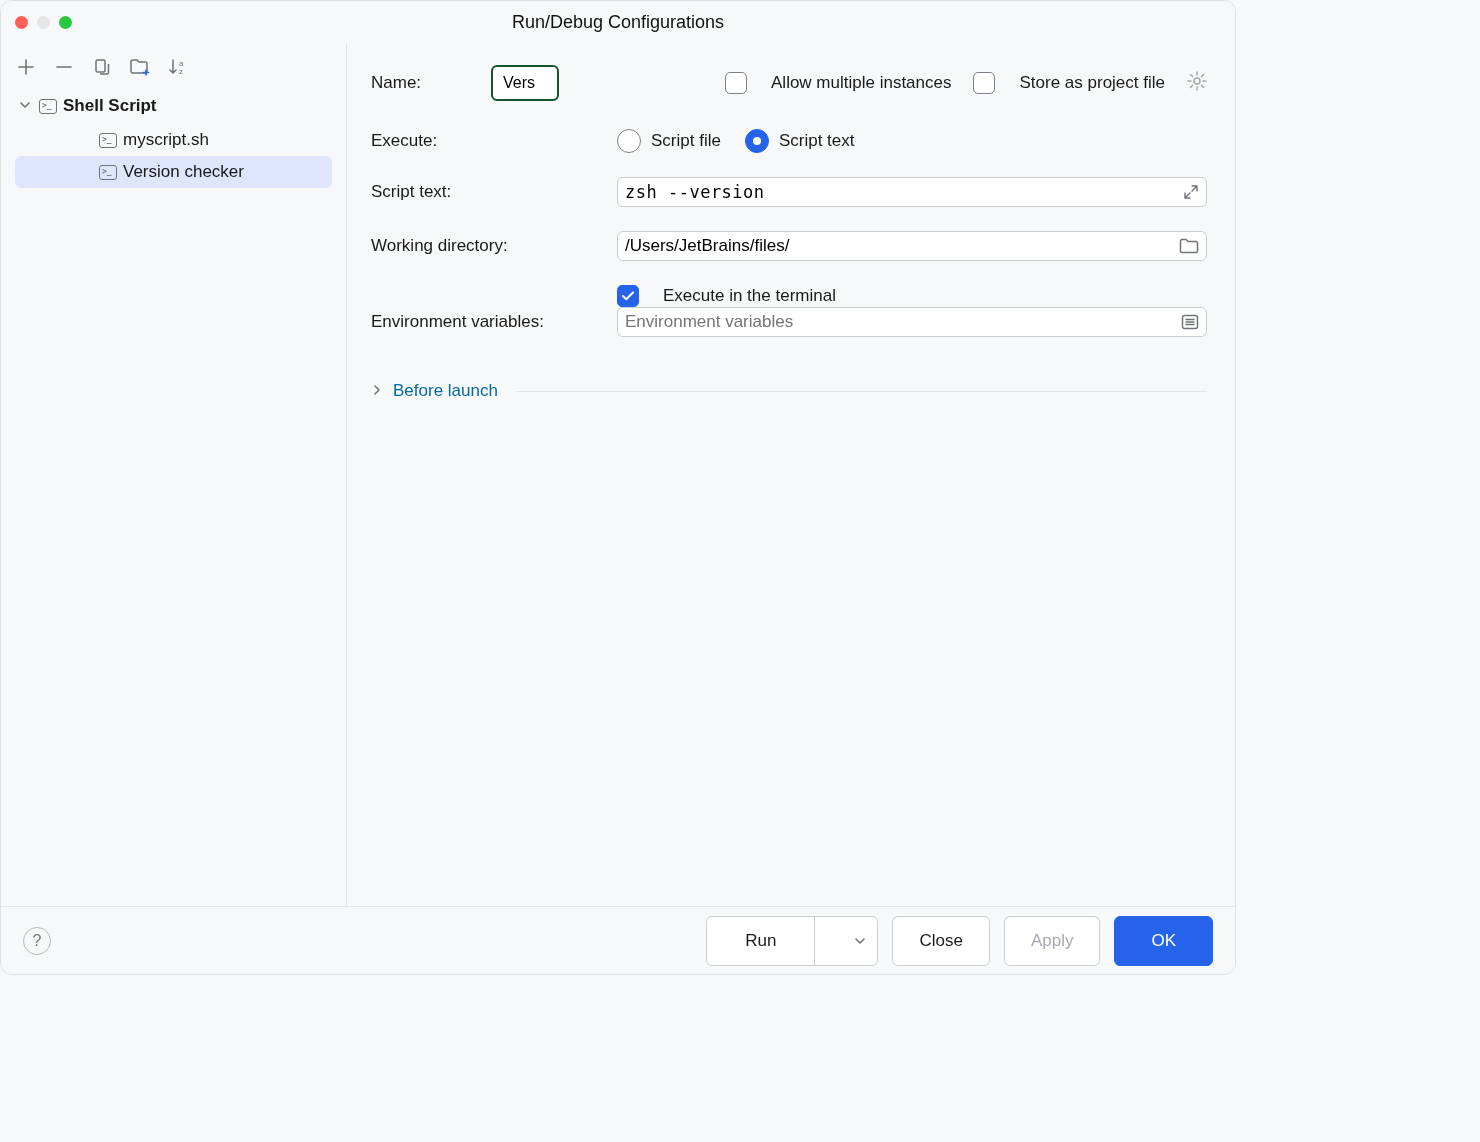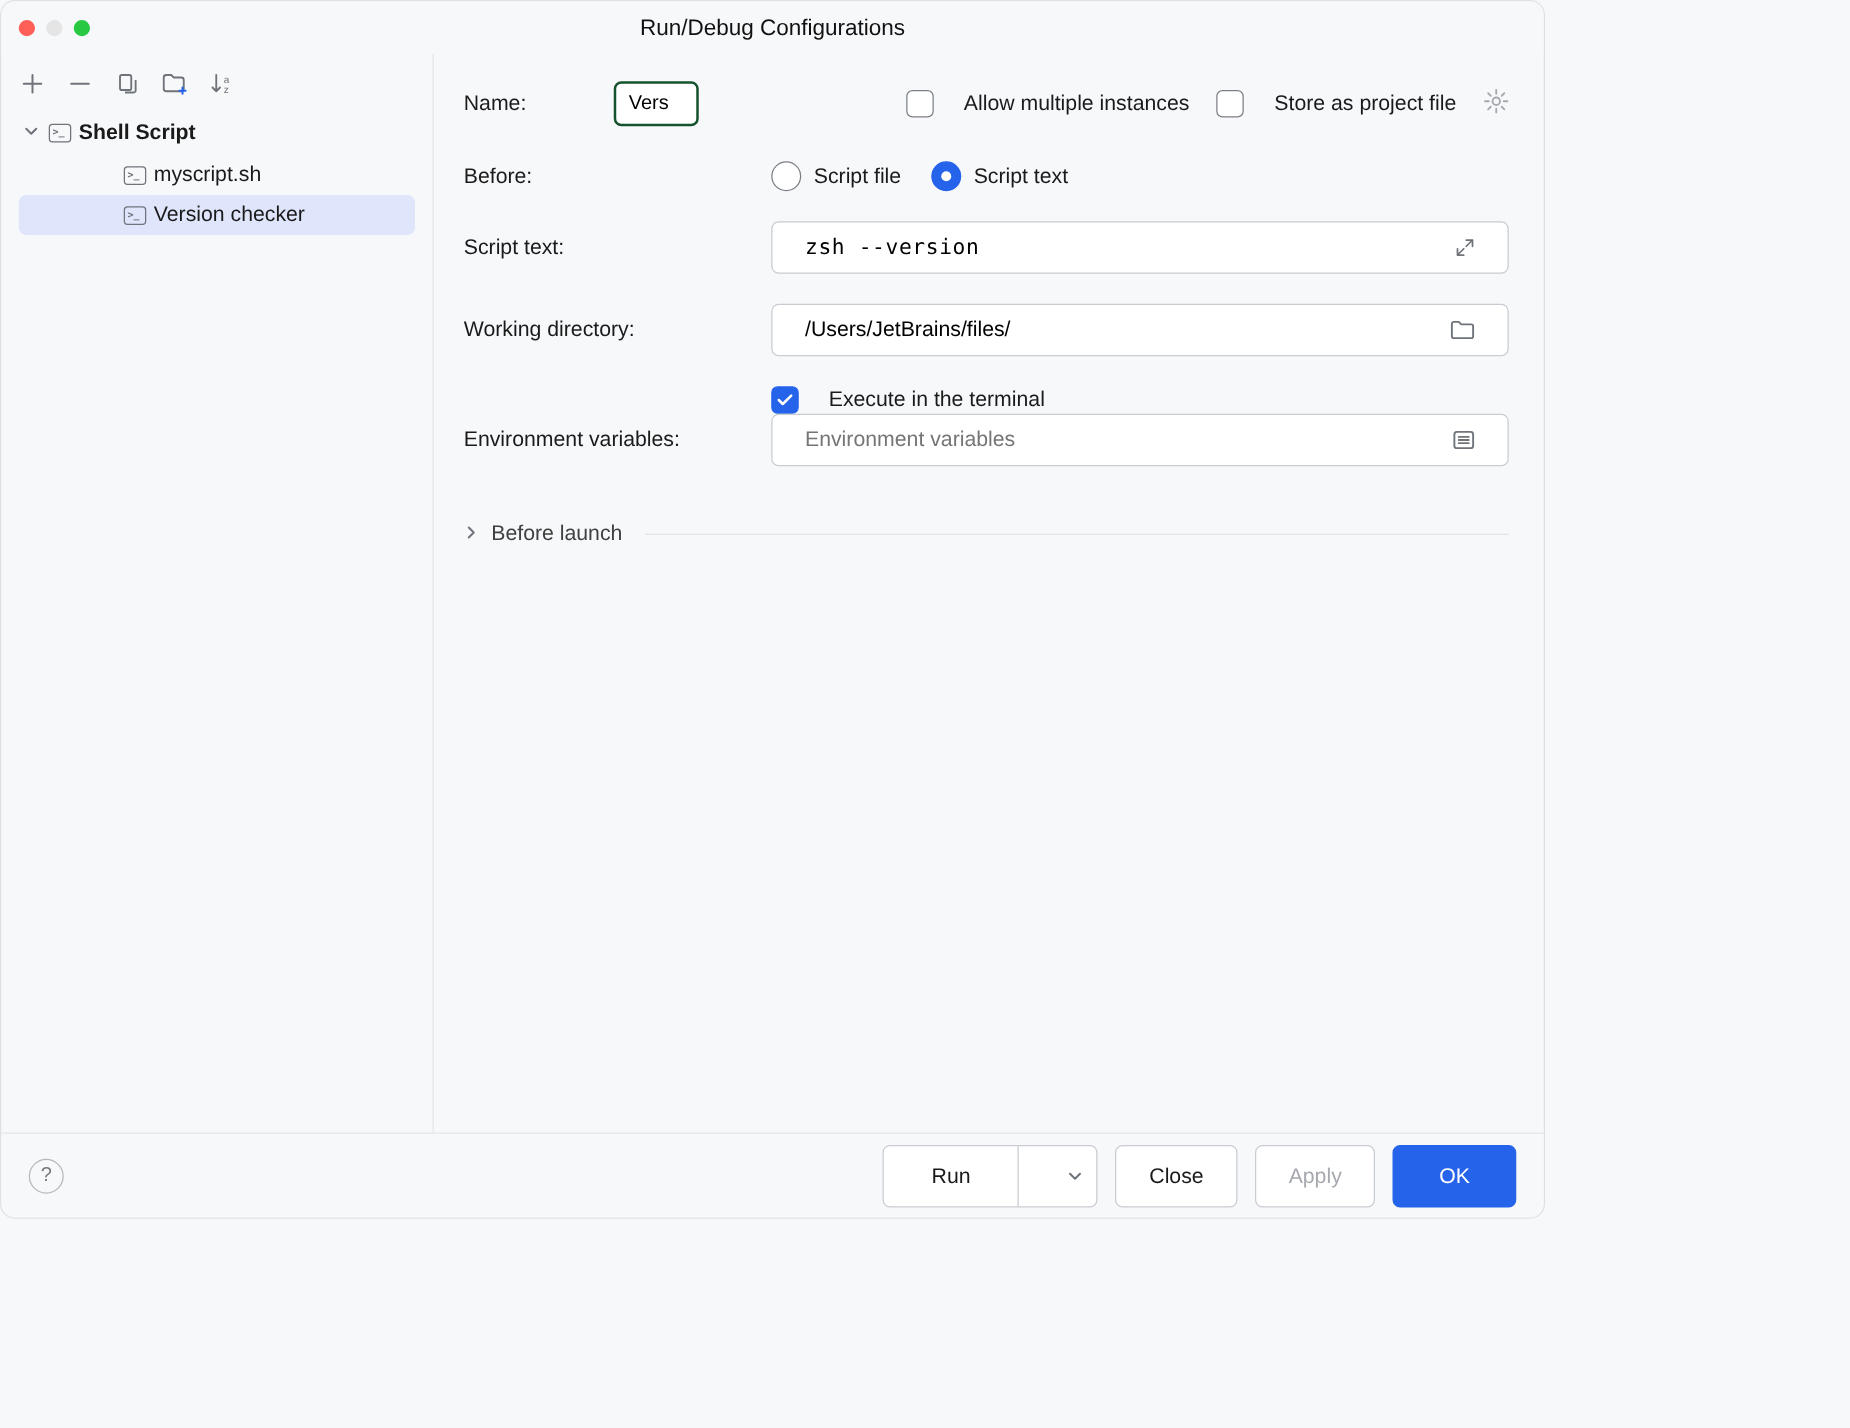--- a/index.html
+++ b/index.html
@@ -139,45 +139,45 @@
   .radio .rdot {
     width: 24px; height: 24px; border-radius: 50%;
     border: 1.5px solid #7c7f86; background: #fff;
     display: inline-flex; align-items: center; justify-content: center;
   }
   .radio.selected .rdot { border-color: #2563eb; background: #2563eb; }
   .radio.selected .rdot::after {
     content: ""; width: 8px; height: 8px; border-radius: 50%; background: #fff;
   }
   .field {
-    height: 42px;
+    height: 30px;
     border: 1px solid #c9ccd1;
     border-radius: 6px;
     background: #fff;
     display: flex;
     align-items: center;
-    padding: 0 26px;
+    padding: 0 7px;
     gap: 8px;
   }
   .field input {
     flex: 1;
     border: none;
     outline: none;
     font-size: 17px;
     background: transparent;
   }
   .field .mono { font-family: ui-monospace, SFMono-Regular, Menlo, Consolas, monospace; letter-spacing: 0.5px;}
   .trail-icon { color: #6f737a; display: flex; align-items: center;}
   .section-header {
     display: flex;
     align-items: center;
     gap: 10px;
     margin-top: 44px;
     font-size: 17px;
-    color: #404040;
+    color: #0369a1;
   }
   .section-header .chev { color: #6f737a; }
   .section-header .line { flex: 1; height: 1px; background: #e4e5e7; margin-left: 8px; }
   .footer {
     height: 68px;
     border-top: 1px solid #e4e5e7;
     display: flex;
     align-items: center;
     padding: 0 22px;
     gap: 14px;
@@ -290,21 +290,21 @@
       </label>
       <span class="gear">
         <svg width="20" height="20" viewBox="0 0 20 20" fill="none">
             <circle cx="10" cy="10" r="3" stroke="currentColor" stroke-width="1.5"></circle>
             <path d="M10 1v3M10 16v3M1 10h3M16 10h3M3.5 3.5l2.1 2.1M14.4 14.4l2.1 2.1M3.5 16.5l2.1-2.1M14.4 5.6l2.1-2.1" stroke="currentColor" stroke-width="1.5" stroke-linecap="round"></path>
           </svg>
       </span>
     </div>
 
     <div class="row">
-      <span class="label">Before:</span>
+      <span class="label">Execute:</span>
       <div class="radio-group">
         <label class="radio">
           <span class="rdot"></span>
           <span>Script file</span>
         </label>
         <label class="radio selected">
           <span class="rdot"></span>
           <span>Script text</span>
         </label>
       </div>

